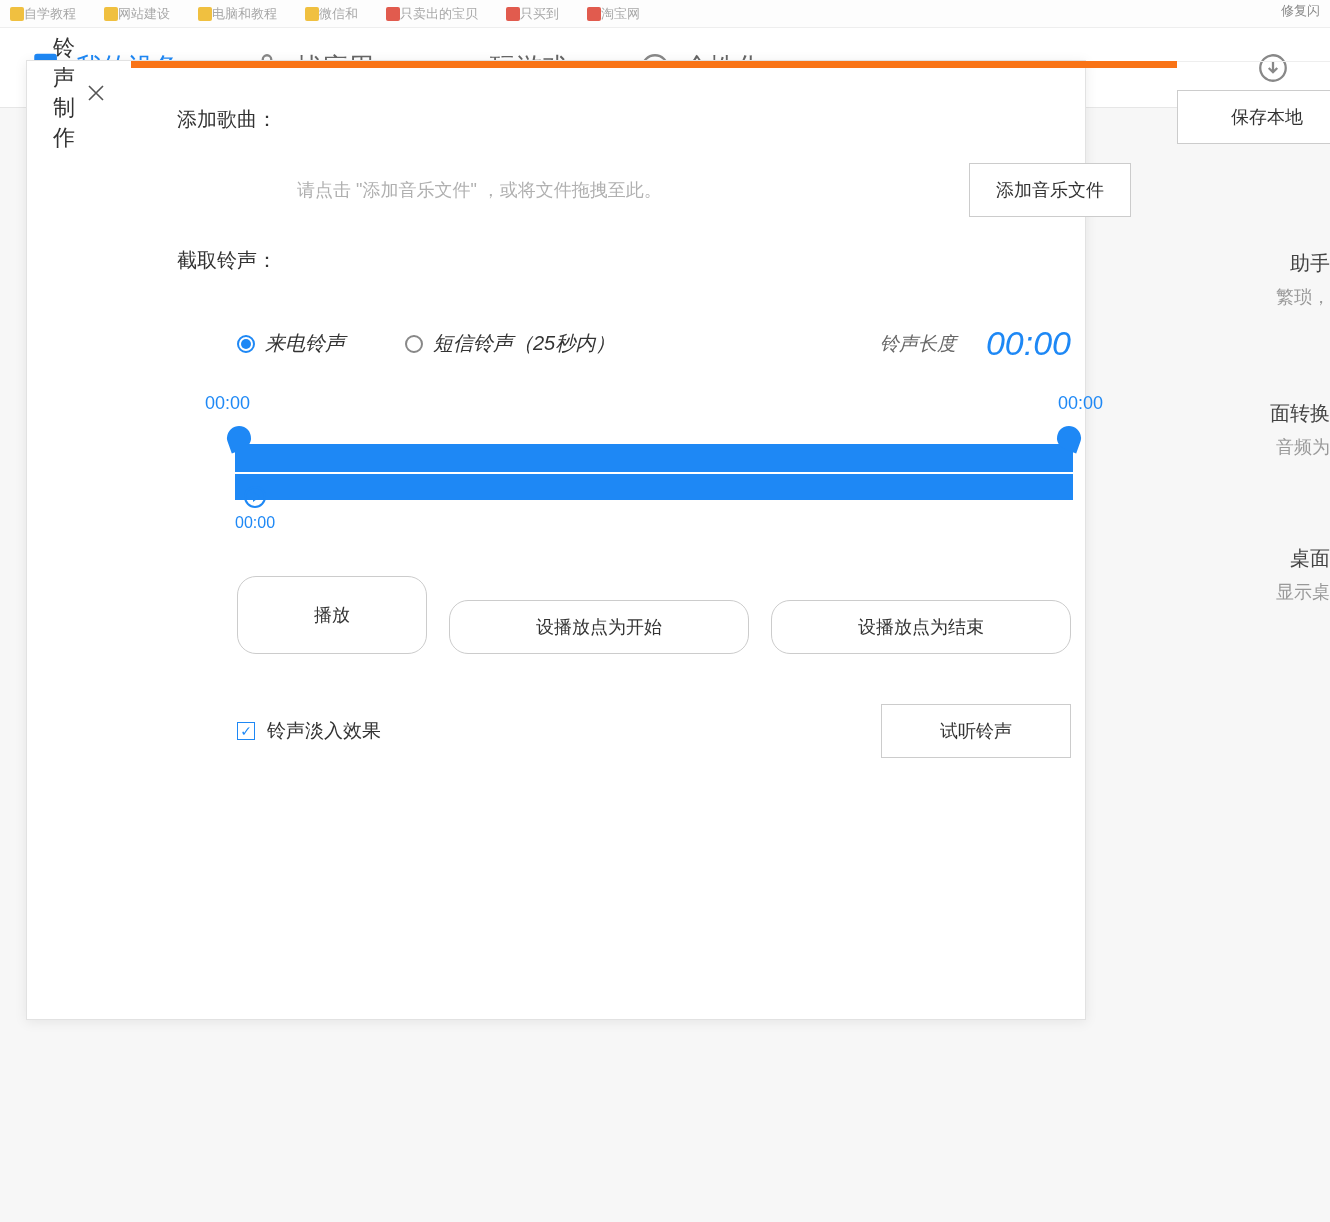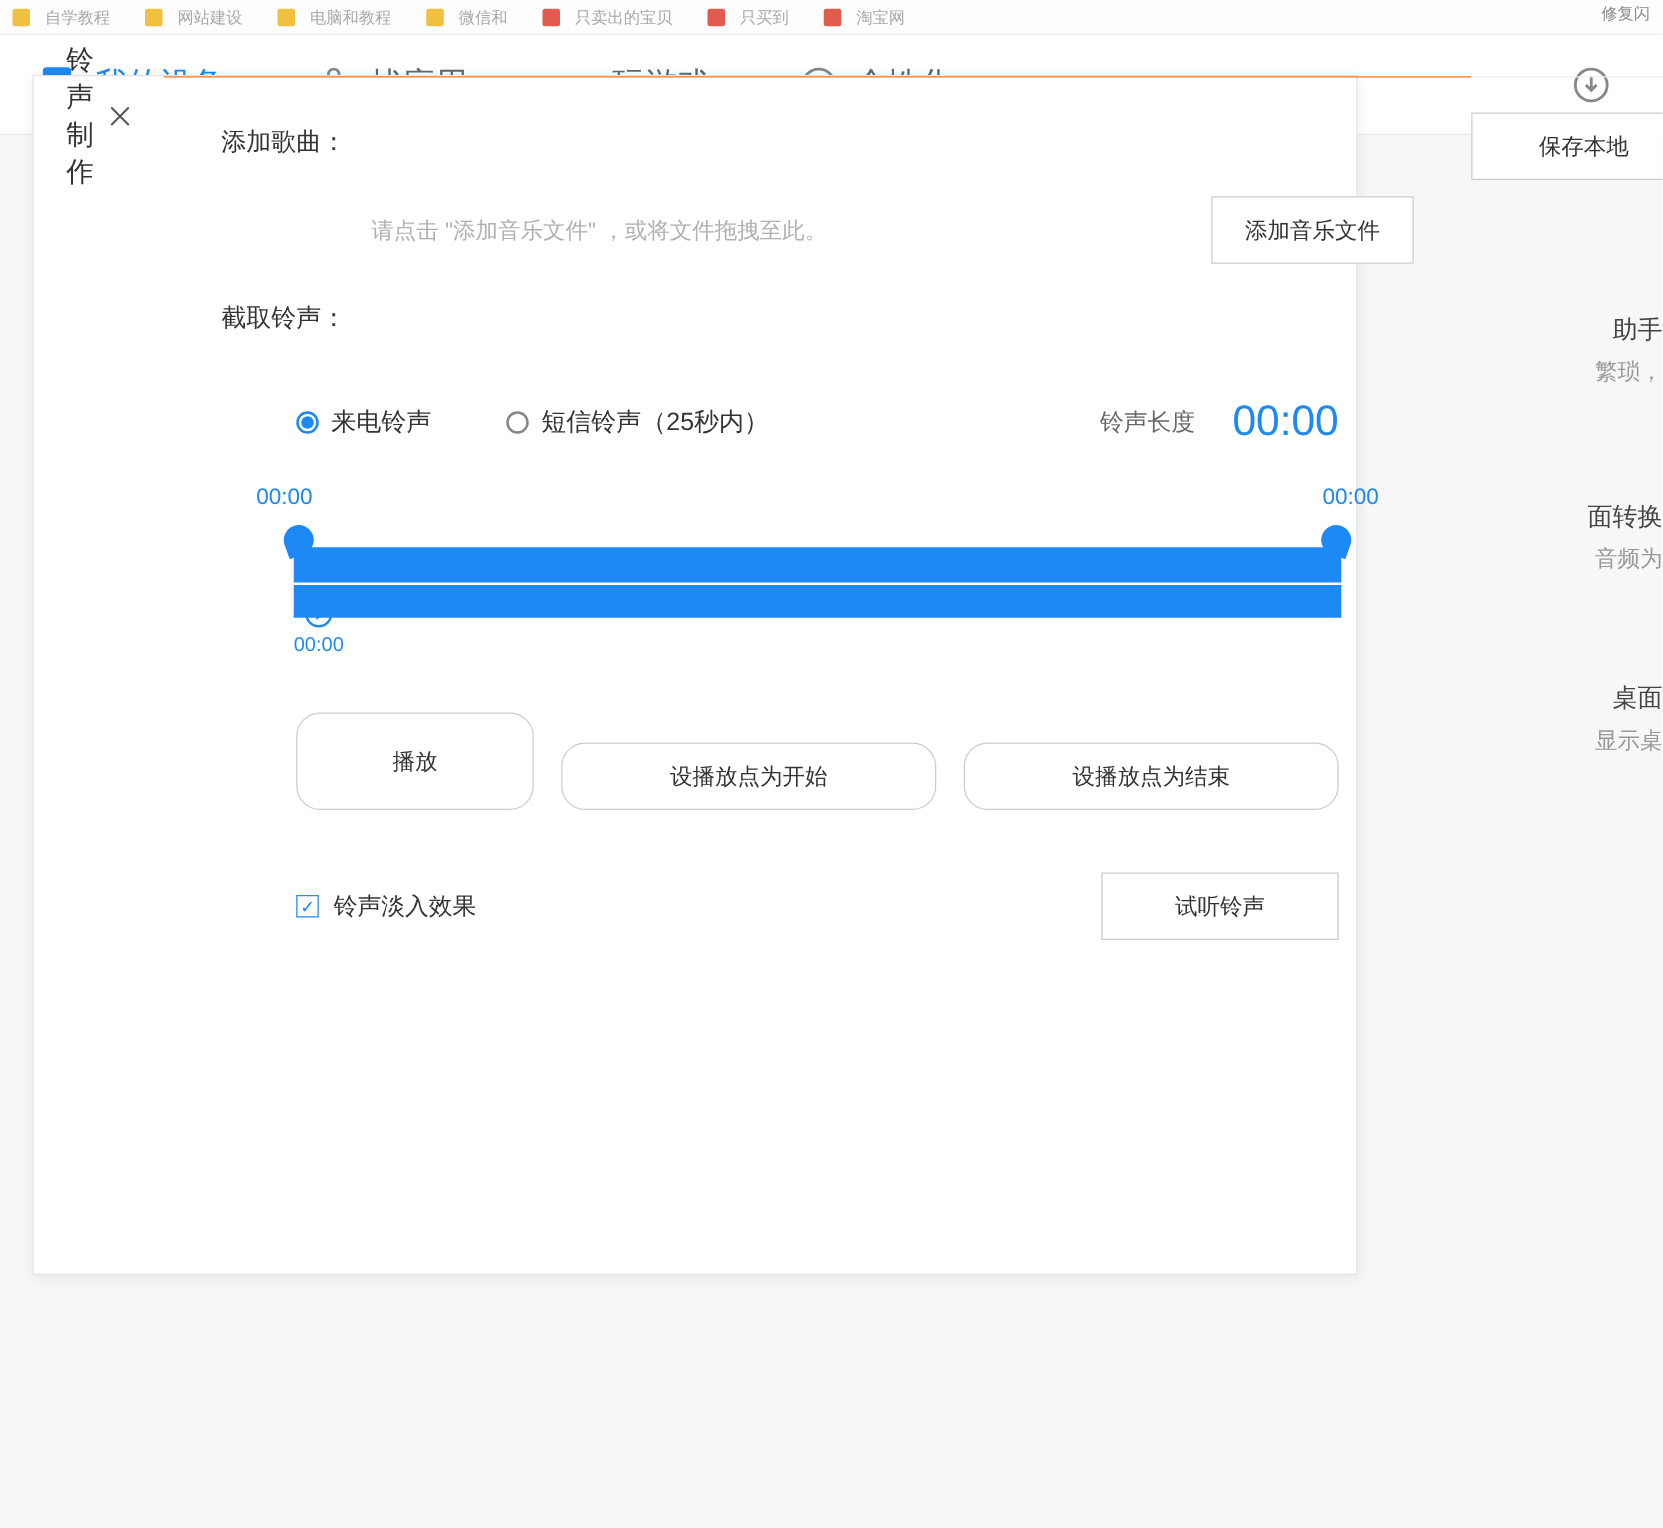--- a/index.html
+++ b/index.html
@@ -17,21 +17,21 @@
       top: 0; left: 0; right: 0;
       height: 28px;
       display: flex;
       gap: 28px;
       padding: 4px 10px;
       font-size: 13px;
       color: #a8a8a8;
       background: #fdfdfd;
       border-bottom: 1px solid #eee;
     }
-    .bookmarks-bar .bm { display:flex; align-items:center; gap:12px; }
+    .bookmarks-bar .bm { display:flex; align-items:center; gap:0; }
     .bm-icon { width:14px; height:14px; background:#f0c040; border-radius:2px; display:inline-block;}
     .bm-icon.red { background:#e15b4e;}
     .top-right-util {
       position:absolute; top:2px; right:10px; font-size:13px; color:#888;
     }
     
     .app-tabs {
       position: absolute;
       top: 28px; left: 0; right: 0;
       height: 80px;
@@ -81,38 +81,38 @@
       padding: 0 26px;
     }
     .modal-title { font-size: 22px; color: #333; }
     .close-btn {
       width: 30px; height:30px; display:flex; align-items:center; justify-content:center;
       cursor:pointer; color:#666; font-size:22px;
     }
     .modal-body {
       flex: 1;
       padding: 20px 46px 0 46px;
-      border-top: 1px solid #f97316;
+      border-top: 7px solid #f97316;
     }
     .section-label {
       font-size: 20px; color:#333; margin-top: 18px; margin-bottom: 30px;
     }
     .add-song-row {
       display:flex; align-items:center; justify-content:space-between;
       margin-bottom: 30px;
     }
     .hint-text { color:#b0b0b0; font-size:18px; padding-left: 120px;}
     .btn-outline {
       border:1px solid #ccc; background:#fff; color:#333;
       padding: 14px 26px; font-size:18px; cursor:pointer;
     }
     .radio-row {
       display:flex; align-items:center; gap:60px;
       padding: 20px 60px 30px 60px;
-      font-size:20px; color:#333;
+      font-size:20px; color:#333;font-style:italic;
     }
     .radio-item { display:flex; align-items:center; gap:10px; cursor:pointer;}
     .radio-dot {
       width:18px; height:18px; border:2px solid #888; border-radius:50%;
       display:flex; align-items:center; justify-content:center;
     }
     .radio-dot.checked { border-color:#1e88f5;}
     .radio-dot.checked::after {
       content:""; width:10px; height:10px; background:#1e88f5; border-radius:50%;
     }

